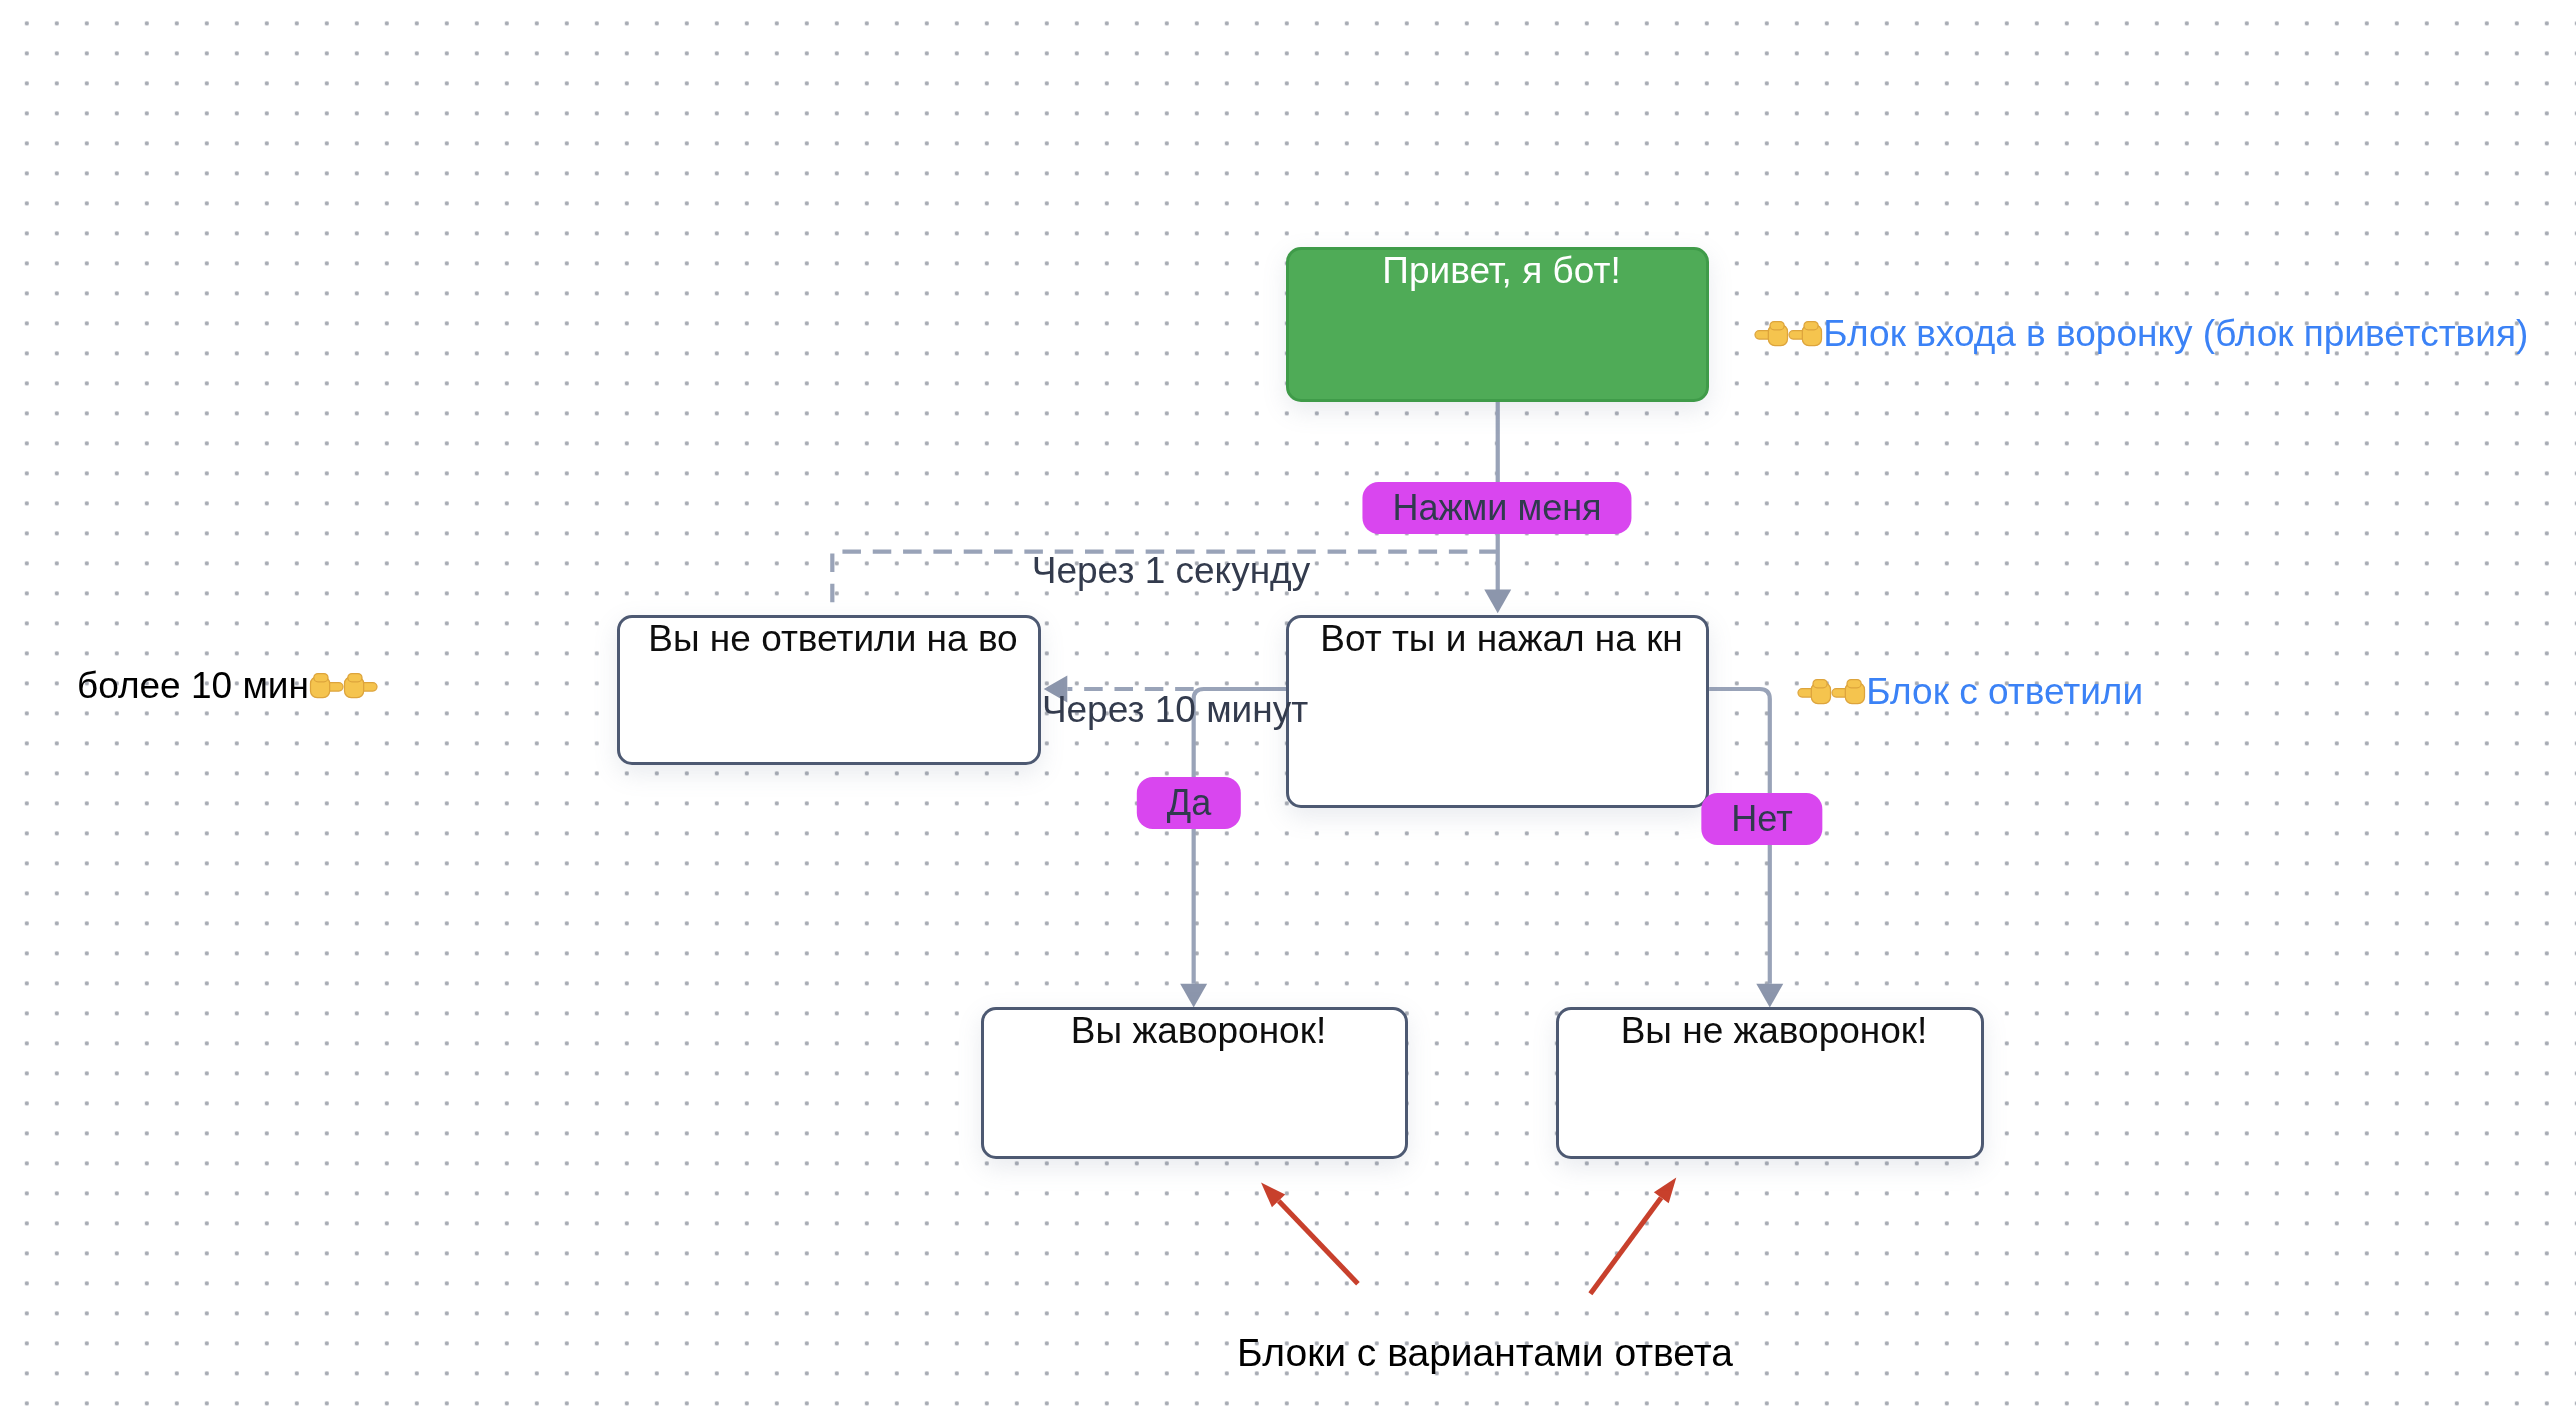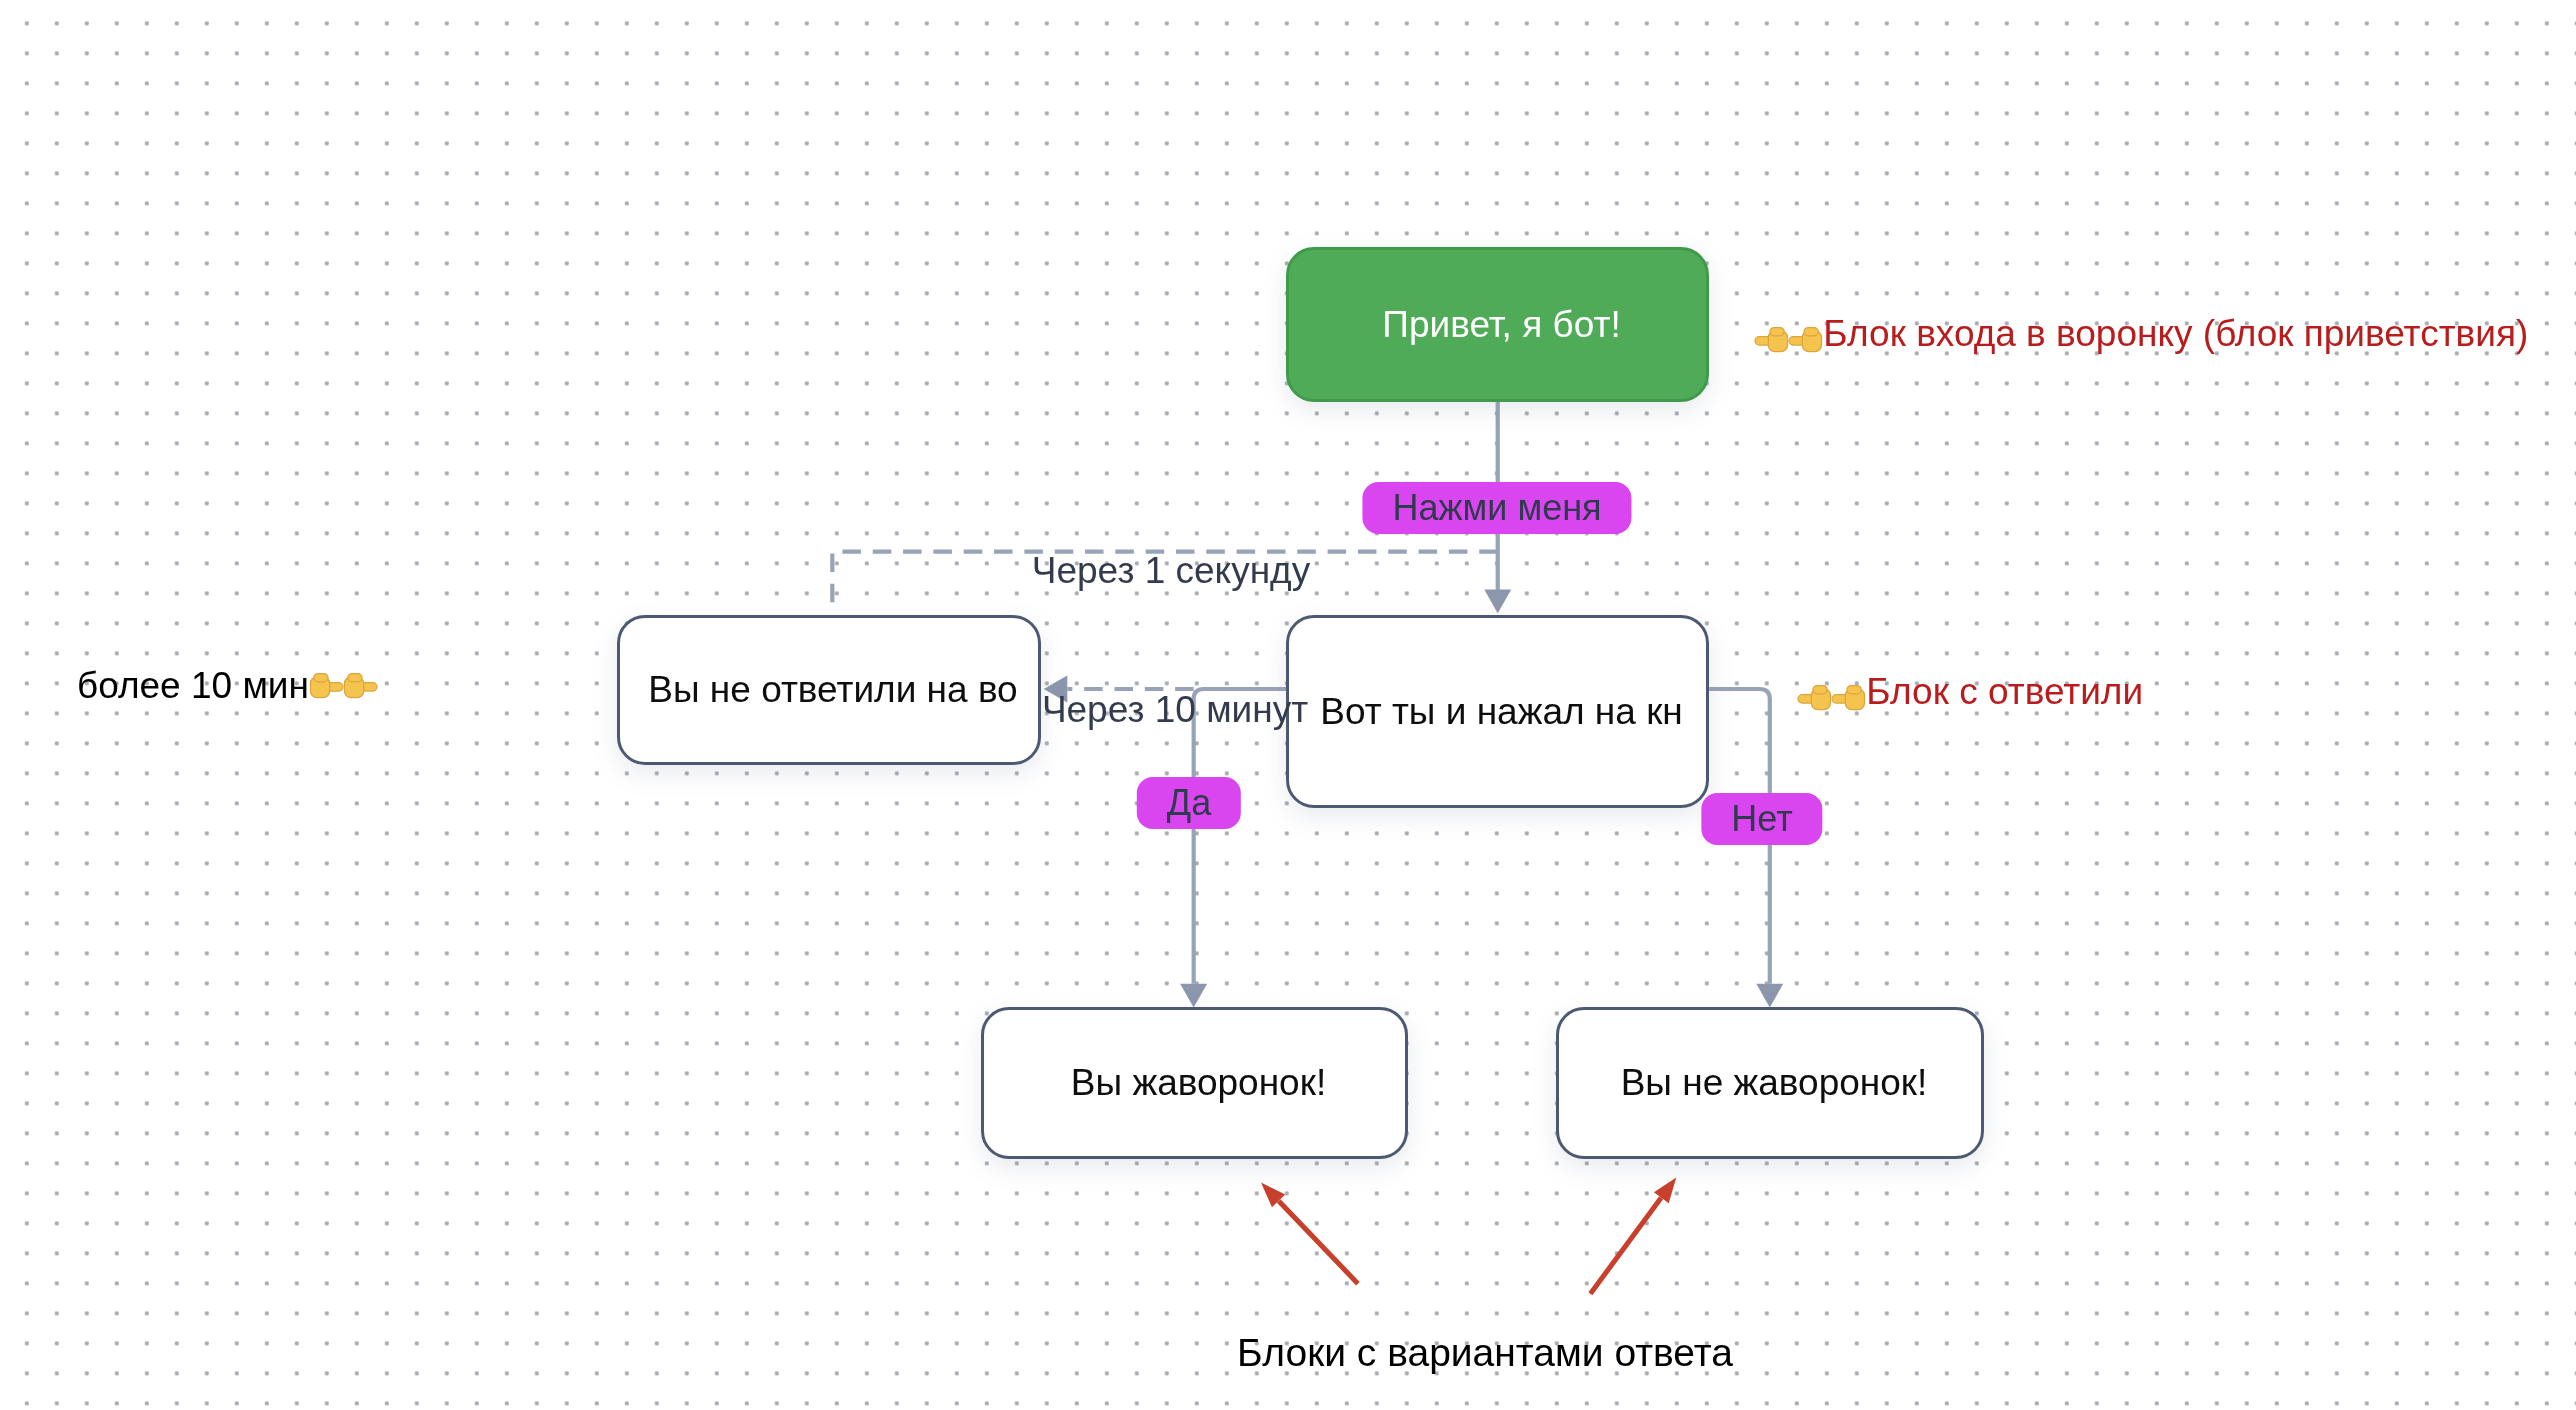--- a/index.html
+++ b/index.html
@@ -7,42 +7,42 @@
     width:2576px;height:1410px;overflow:hidden;position:relative;
     font-family:"Liberation Sans","DejaVu Sans",sans-serif;
     background-color:#ffffff;
     background-image:radial-gradient(circle,#a8acb4 1.9px,rgba(168,172,180,0) 2.4px);
     background-size:30px 30px;
     background-position:11.8px 8.4px;
   }
   .wires{position:absolute;left:0;top:0;z-index:1;}
   .node{
     position:absolute;z-index:2;box-sizing:border-box;
-    display:flex;align-items:center;justify-content:center;
-    background:#ffffff;border:3.4px solid #4d5972;border-radius:28px;
+    display:flex;justify-content:center;
+    background:#ffffff;border:3.4px solid #4d5972;border-radius:15px;
     font-size:37px;color:#0e0e0e;white-space:nowrap;
     box-shadow:0 8.4px 25px rgba(120,130,155,0.16);
     padding-left:8px;
   }
   .node.start{
     background:#4fab57;border-color:#3f9b49;color:#ffffff;
   }
   .pill{
     position:absolute;z-index:3;transform:translate(-50%,-50%);
     background:#d946ef;border-radius:16px;
     padding:5px 30px;font-size:36px;color:#303a4e;white-space:nowrap;
   }
   .edge-text{
     position:absolute;z-index:3;transform:translate(-50%,-50%);
     font-size:37px;color:#333b4d;white-space:nowrap;
   }
   .ann{
     position:absolute;z-index:3;transform:translateY(-50%);
-    font-size:37px;color:#b91c1c;white-space:nowrap;
-    display:flex;align-items:flex-end;
+    font-size:37px;color:#3b82f6;white-space:nowrap;
+    display:flex;align-items:center;
   }
   .ann-left{
     position:absolute;z-index:3;
     font-size:37px;color:#000000;line-height:45px;white-space:nowrap;
   }
   .ann-bottom{
     position:absolute;z-index:3;transform:translateX(-50%);
     font-size:39px;color:#000000;white-space:nowrap;
   }
   .hand{display:inline-block;vertical-align:-5.9px;margin:0 -1.7px;}

